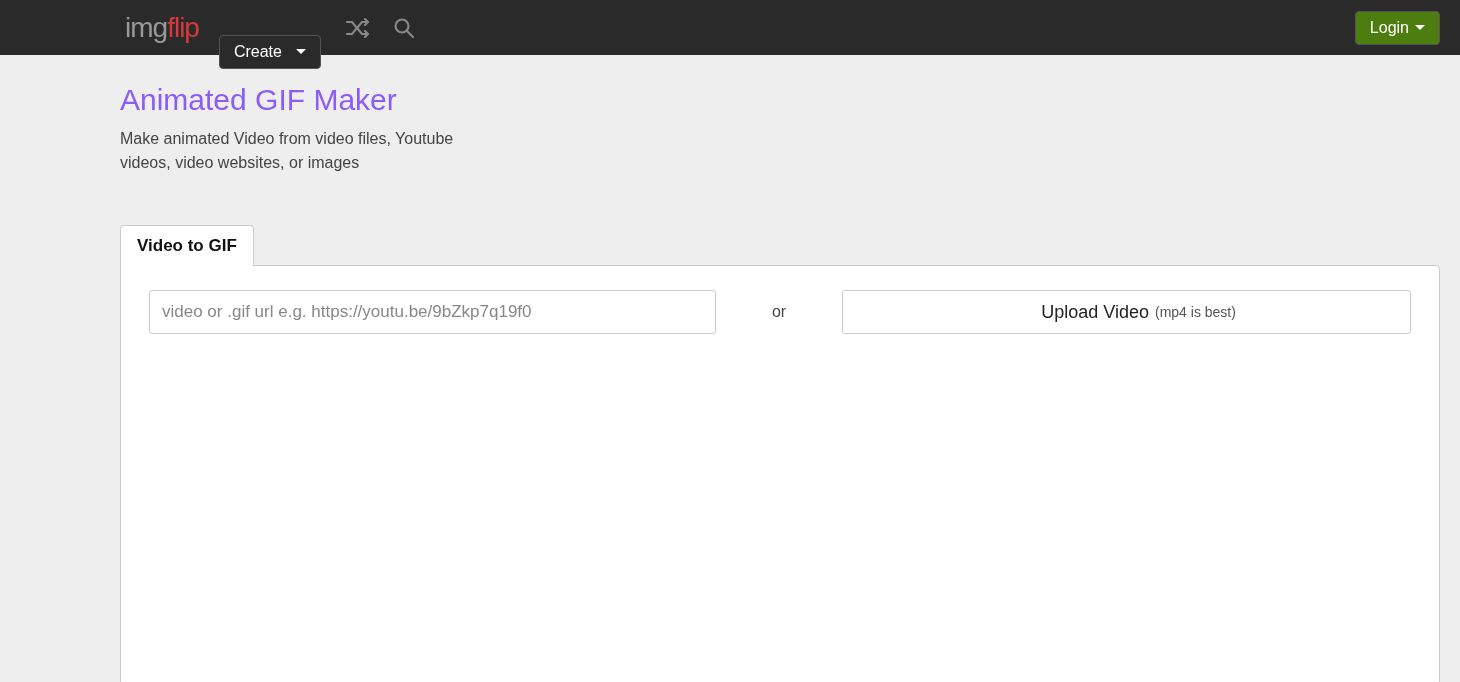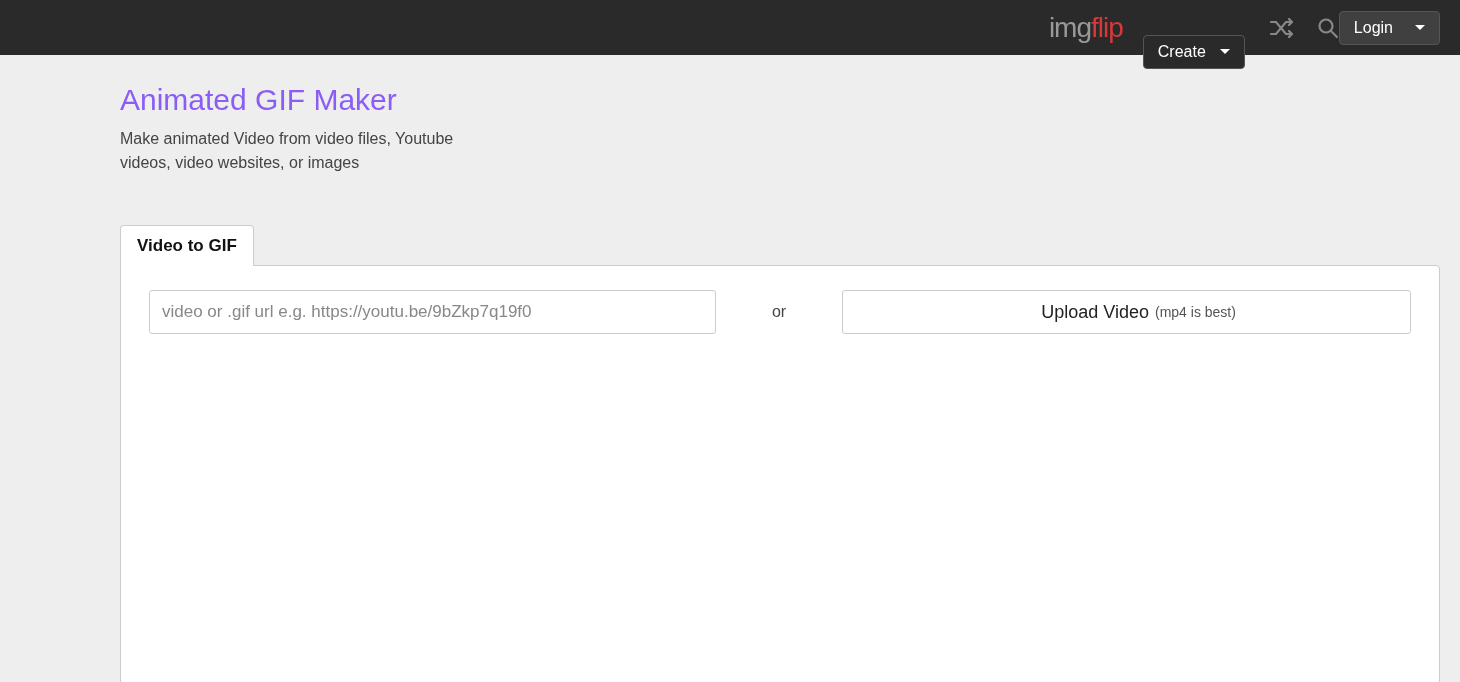--- a/index.html
+++ b/index.html
@@ -13,21 +13,21 @@
       width: 1460px;
       height: 682px;
       overflow: hidden;
     }
     .header {
       background: #2a2a2a;
       height: 55px;
       display: flex;
       align-items: center;
       padding: 0 20px 0 125px;
-      justify-content: flex-end;
+      justify-content: space-between;
     }
     .header-left {
       display: flex;
       align-items: center;
       gap: 20px;
     }
     .logo {
       font-size: 28px;
       font-weight: 300;
       letter-spacing: -1px;
@@ -64,30 +64,30 @@
       gap: 22px;
       margin-left: 4px;
     }
     .shuffle-icon, .search-icon {
       color: #888;
       cursor: pointer;
       display: flex;
       align-items: center;
     }
     .login-btn {
-      background: #404040;
+      background: #4d7c0f;
       color: #fff;
       border: 1px solid #555;
       border-radius: 4px;
       padding: 7px 14px;
       font-size: 16px;
       cursor: pointer;
       display: flex;
       align-items: center;
-      gap: 22px;
+      gap: 6px;
     }
     .content {
       padding: 28px 0 0 120px;
     }
     .page-title {
       font-size: 30px;
       font-weight: 400;
       color: #8b5cf6;
       margin-bottom: 10px;
     }

